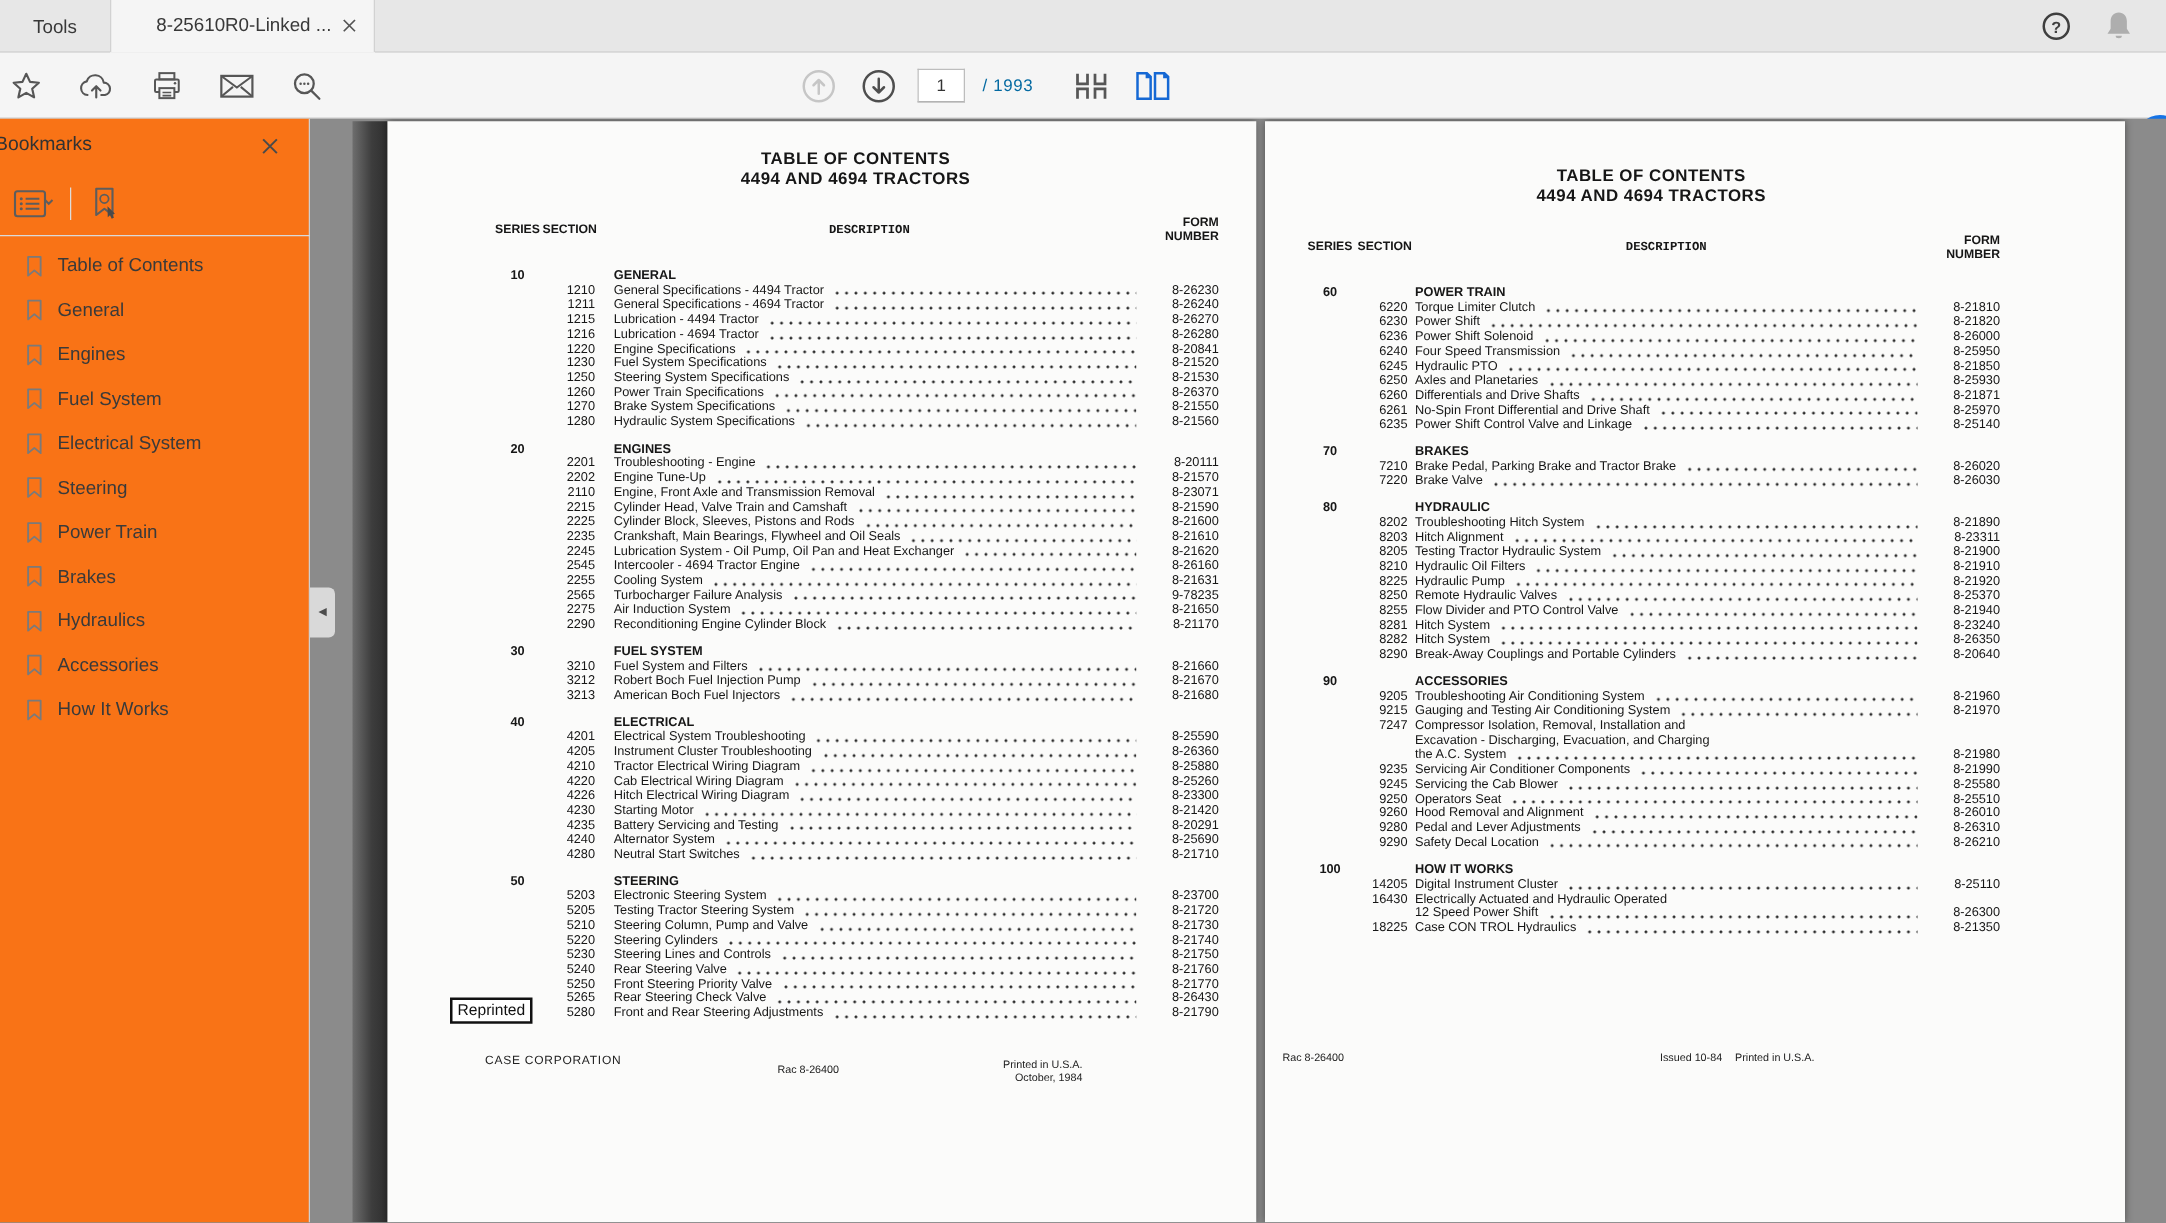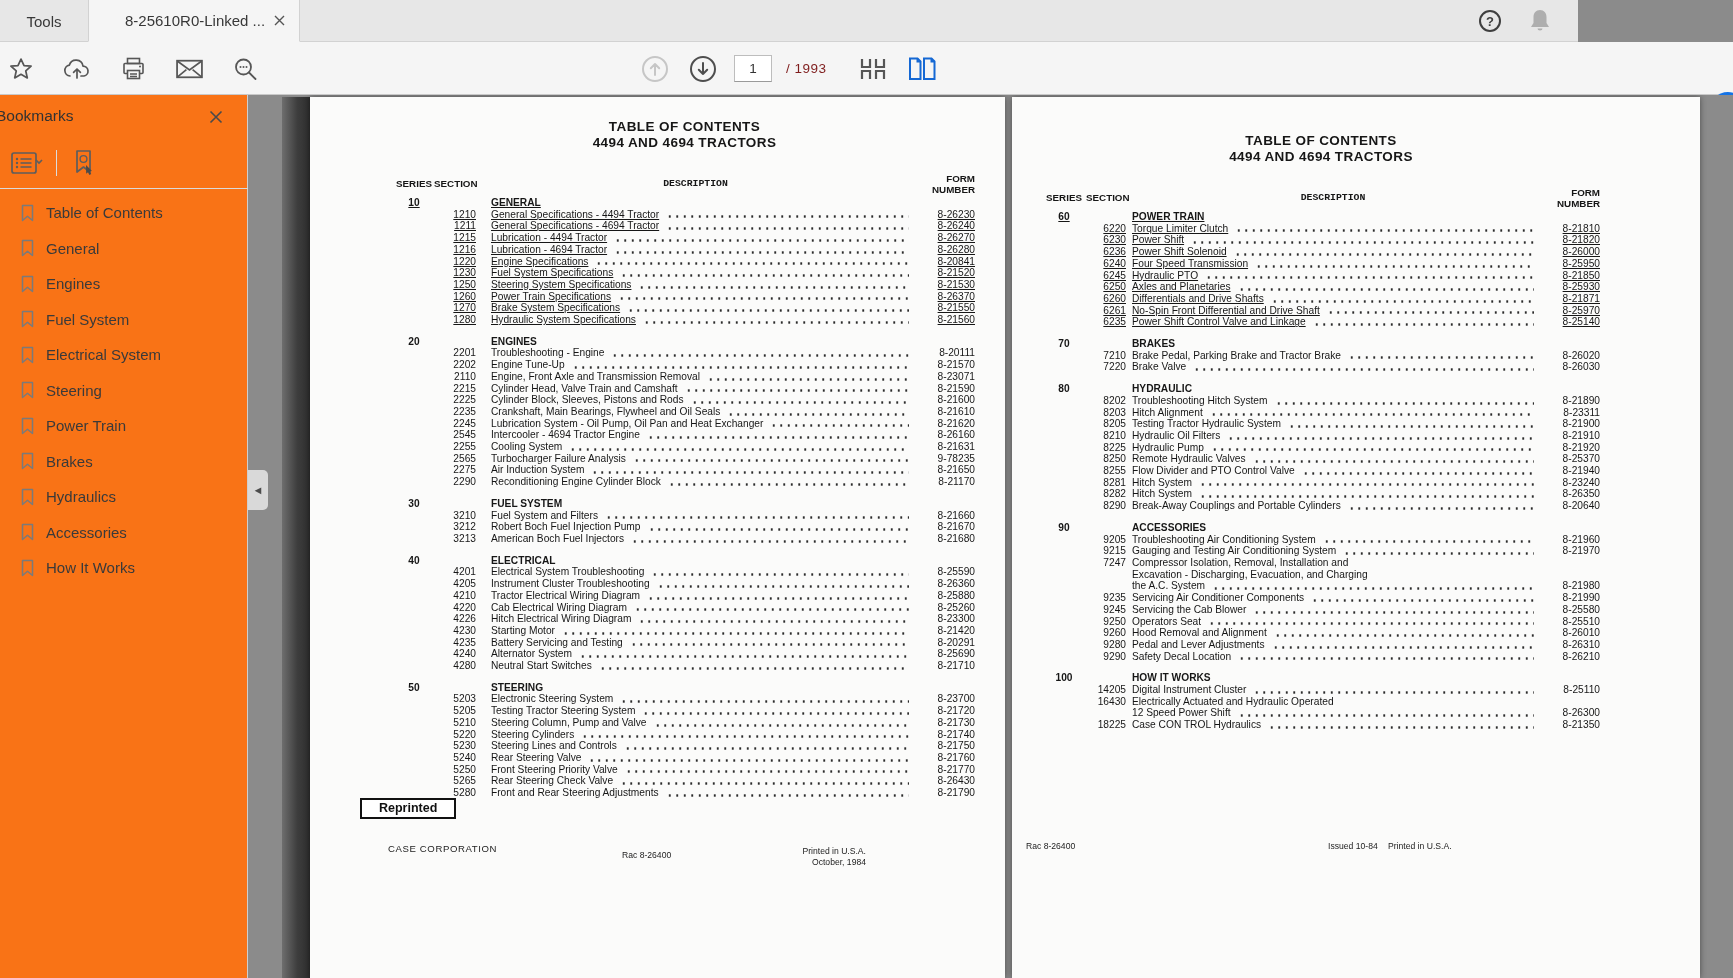--- a/index.html
+++ b/index.html
@@ -3,21 +3,21 @@
 <meta charset="utf-8">
 <style>
   * { margin:0; padding:0; box-sizing:border-box; }
   html,body { background:#8b8b8b; }
   #app {
     position:relative; width:1733px; height:978px; overflow:hidden;
     font-family:"Liberation Sans", sans-serif; -webkit-user-select:none;
   }
 
   
-  .tabbar { position:absolute; left:0; top:0; width:1578px; height:42px;
+  .tabbar { position:absolute; left:0; top:0; width:1733px; height:42px;
             background:#e7e7e7; border-bottom:1px solid #d2d2d2; }
   .tab { position:absolute; top:0; height:42px; display:flex; align-items:center;
          font-size:15px; color:#383838; cursor:default; }
   .tab-tools { left:0; width:88px; justify-content:center; }
   .tab-doc { left:88px; width:212px; background:#f5f5f5;
              border-left:1px solid #d2d2d2; border-right:1px solid #d2d2d2;
              border-bottom:1px solid #f5f5f5; padding:0 10px 0 36px; }
   .tab-doc .tab-label { flex:1; white-space:nowrap; overflow:hidden; }
   .tab-close { width:20px; height:20px; display:flex; align-items:center; justify-content:center;
                color:#555; font-size:14px; }
@@ -26,21 +26,21 @@
 
   
   .toolbar { position:absolute; left:0; top:42px; width:1733px; height:53px;
              background:#f5f5f5; border-bottom:1px solid #c9c9c9; }
   .tb-left { position:absolute; left:2px; top:0; height:53px; display:flex; align-items:center; gap:22px; padding-left:2px; }
   .tb-center { position:absolute; left:638px; top:0; height:53px; display:flex; align-items:center; gap:14px; }
   .tb-btn { width:34px; height:34px; display:flex; align-items:center; justify-content:center; border-radius:3px; }
   .page-input { width:38px; height:27px; border:1px solid #bdbdbd; border-bottom:1px solid #9a9a9a;
                 background:#fff; text-align:center; font-size:13.5px; color:#333;
                 font-family:"Liberation Sans",sans-serif; }
-  .page-total { font-size:13.5px; color:#7f1d1d; letter-spacing:.5px; }
+  .page-total { font-size:13.5px; color:#0369a1; letter-spacing:.5px; }
   .share-btn { position:absolute; right:-14px; top:50px; width:38px; height:38px; border-radius:50%;
                background:#1473e6; display:flex; align-items:center; justify-content:center; }
 
   
   .panel { position:absolute; left:0; top:95px; width:248px; height:883px; background:#f97316;
            border-right:1px solid #cfcfcf; }
   .panel-title { position:absolute; left:-4px; top:12px; font-size:15.5px; color:#323232; }
   .panel-close { position:absolute; left:204px; top:10px; width:24px; height:24px;
                  display:flex; align-items:center; justify-content:center; }
   .panel-tools { position:absolute; left:4px; top:52px; height:32px; display:flex; align-items:center; }
@@ -68,38 +68,38 @@
   .ptitle { text-align:center; font-size:13.5px; font-weight:bold; line-height:16px; letter-spacing:.4px; }
 
   .thead { display:flex; margin-top:20px; height:24px; font-weight:bold; font-size:9.8px; align-items:flex-end; }
   .thead .h-ser { width:40px; text-align:center; padding-bottom:6px; }
   .thead .h-sec { width:42px; text-align:right; padding-bottom:6px; }
   .page-r .thead .h-ser { width:44px; } .page-r .thead .h-sec { width:40px; }
   .thead .h-desc { flex:1; text-align:center; padding-bottom:6px;font-family:Liberation Mono, monospace; }
   .thead .h-form { width:60px; text-align:right; line-height:11px; }
 
   .tgroup { margin-top:10px; }
-  .tgroup:first-of-type { margin-top:2px;text-decoration:underline; }
+  .tgroup:first-of-type { margin-top:20px; }
   .trow { display:flex; align-items:flex-start; line-height:11.7px; font-size:10.2px; }
   .c-ser { width:40px; text-align:center; font-weight:bold; }
   .c-sec { width:42px; text-align:right; }
   .page-r .c-ser { width:44px; } .page-r .c-sec { width:40px; }
   .c-desc { flex:1; margin-left:15px; min-width:0; }
   .page-r .c-desc { margin-left:6px; }
   .ghead .c-desc { font-weight:bold; }
   .dline { display:flex; }
   .dtxt { white-space:nowrap; }
   .leader { flex:1 1 auto; min-width:10px; height:3px; align-self:flex-end;
             margin:0 6px 2px 7px;
             background-image:radial-gradient(circle,#2b2b2b 1.02px,transparent 1.3px);
             background-size:7.5px 3px; background-repeat:repeat-x; background-position:left bottom; }
   .c-form { width:60px; text-align:right; align-self:flex-end; }
 
-  .stamp { position:absolute; left:50px; top:701px; border:2px solid #111; padding:0 17px;
-           font-size:12.5px; font-weight:bold; line-height:17px; color:#111; background:#fff; }
+  .stamp { position:absolute; left:50px; top:701px; border:2px solid #111; padding:0 4px;
+           font-size:12.5px; font-weight:normal; line-height:17px; color:#111; background:#fff; }
   .pfoot { position:absolute; font-size:8.6px; color:#222; }
 
   .f-company { left:78px; top:746px; font-size:9.6px; letter-spacing:.6px; }
   .f-rac-l { left:312px; top:753px; }
   .f-printed-l { left:418px; top:749px; width:138px; text-align:right; line-height:10.5px; }
   .f-rac-r { left:14px; top:744px; }
   .f-issued { left:316px; top:744px; }
   .f-printed-r { left:376px; top:744px; }
 
   svg { display:block; }

